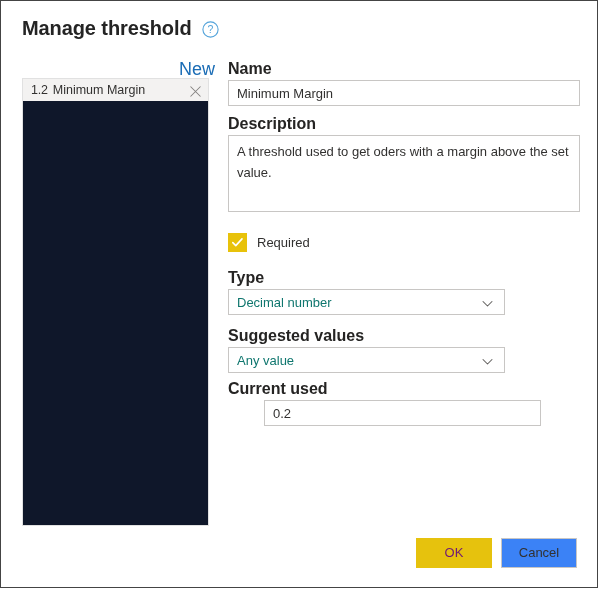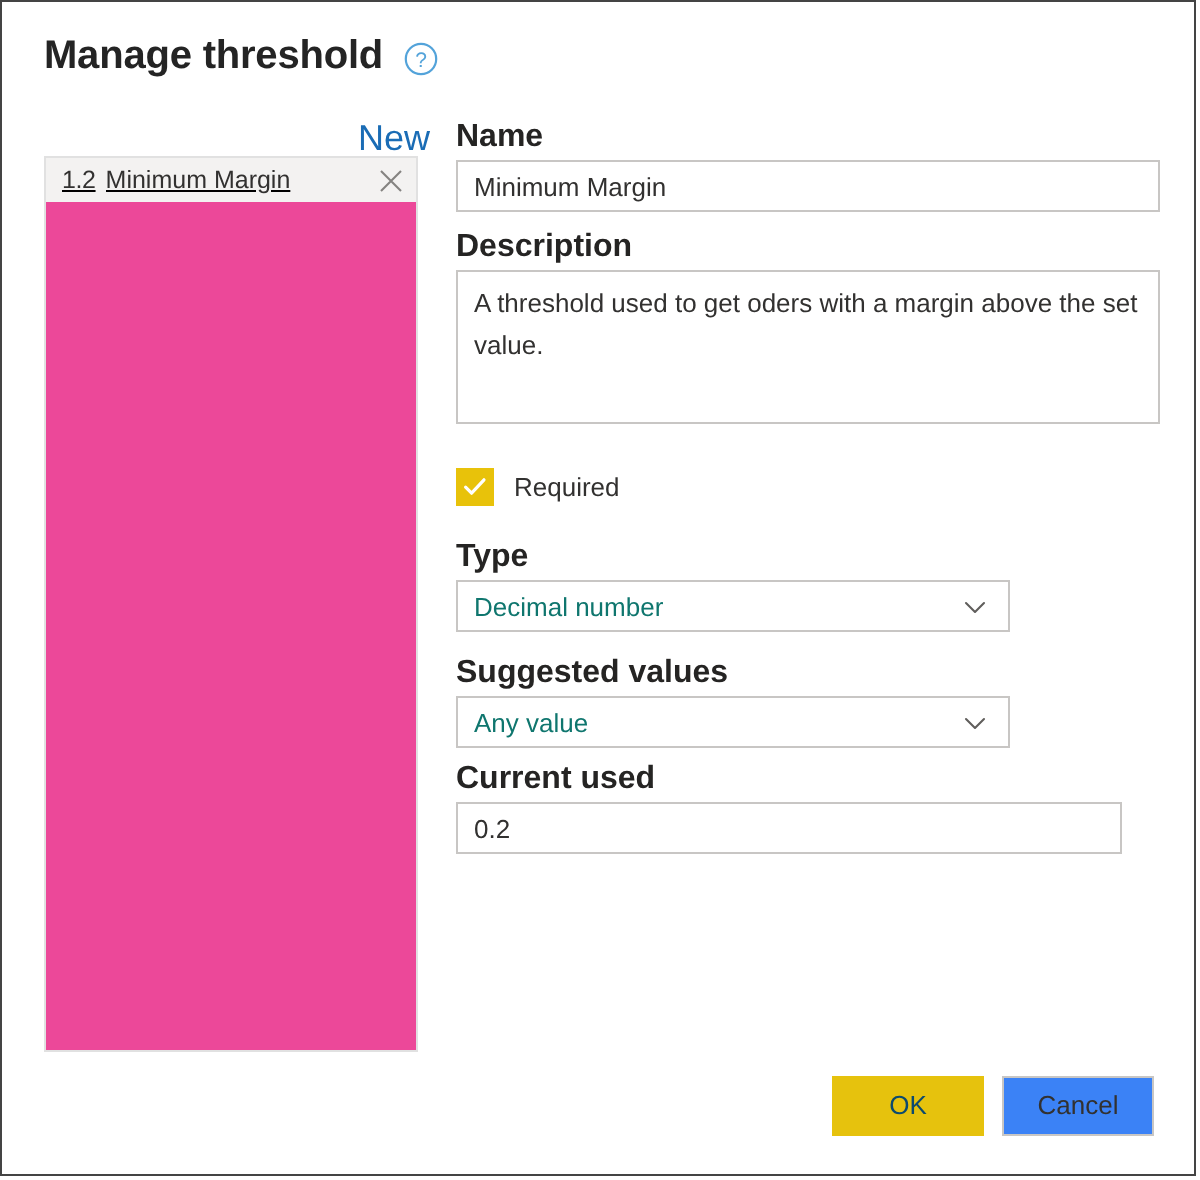--- a/index.html
+++ b/index.html
@@ -61,23 +61,22 @@
 
   
   .list-panel {
     position: absolute;
     left: 21px;
     top: 77px;
     width: 187px;
     height: 448px;
     box-sizing: border-box;
     border: 1px solid #e1e1e1;
-    background: #ec4899;
-    overflow: hidden;
-    text-decoration: underline;
+    background: #0f172a;
+    overflow: hidden;
   }
   .list-item {
     display: flex;
     align-items: center;
     height: 22px;
     padding: 0 6px 0 8px;
     background: #f3f2f1;
     cursor: pointer;
     box-sizing: border-box;
   }
@@ -198,21 +197,22 @@
     white-space: nowrap;
     overflow: hidden;
   }
   .dropdown .chevron {
     flex: 0 0 auto;
     width: 13px;
     height: 13px;
     margin-right: 2px;
   }
   .narrow-input {
-    width: 333px;
+    width: 277px;
+    margin-left: 36px;
   }
 
   
   .footer {
     position: absolute;
     right: 20px;
     bottom: 19px;
     display: flex;
     gap: 9px;
   }
@@ -223,21 +223,21 @@
     font-family: "Liberation Sans", sans-serif;
     font-size: 13px;
     line-height: 28px;
     text-align: center;
     cursor: pointer;
     border: 1px solid transparent;
     user-select: none;
   }
   .btn-primary {
     background: #e6c20d;
-    color: #0c4a6e;
+    color: #701a75;
     border-color: #e6c20d;
   }
   .btn-secondary {
     background: #3b82f6;
     color: #323130;
     border-color: #c8c6c4;
   }
 </style>
 </head>
 <body>

